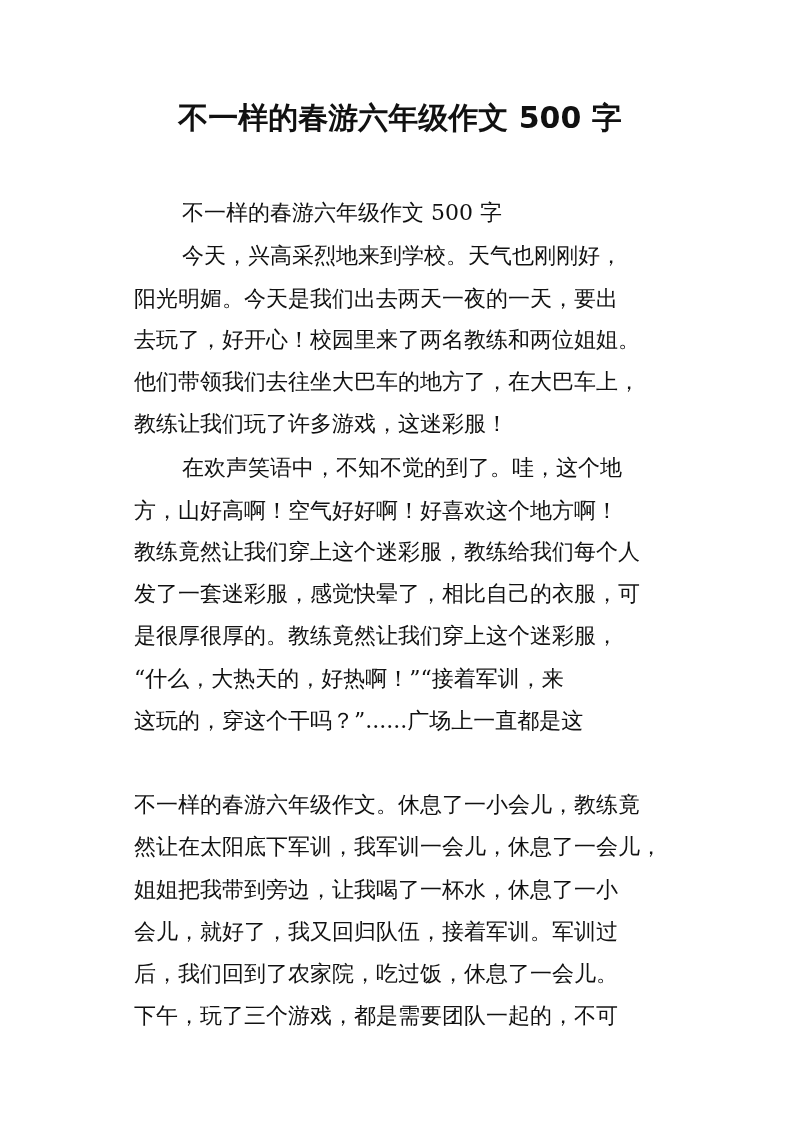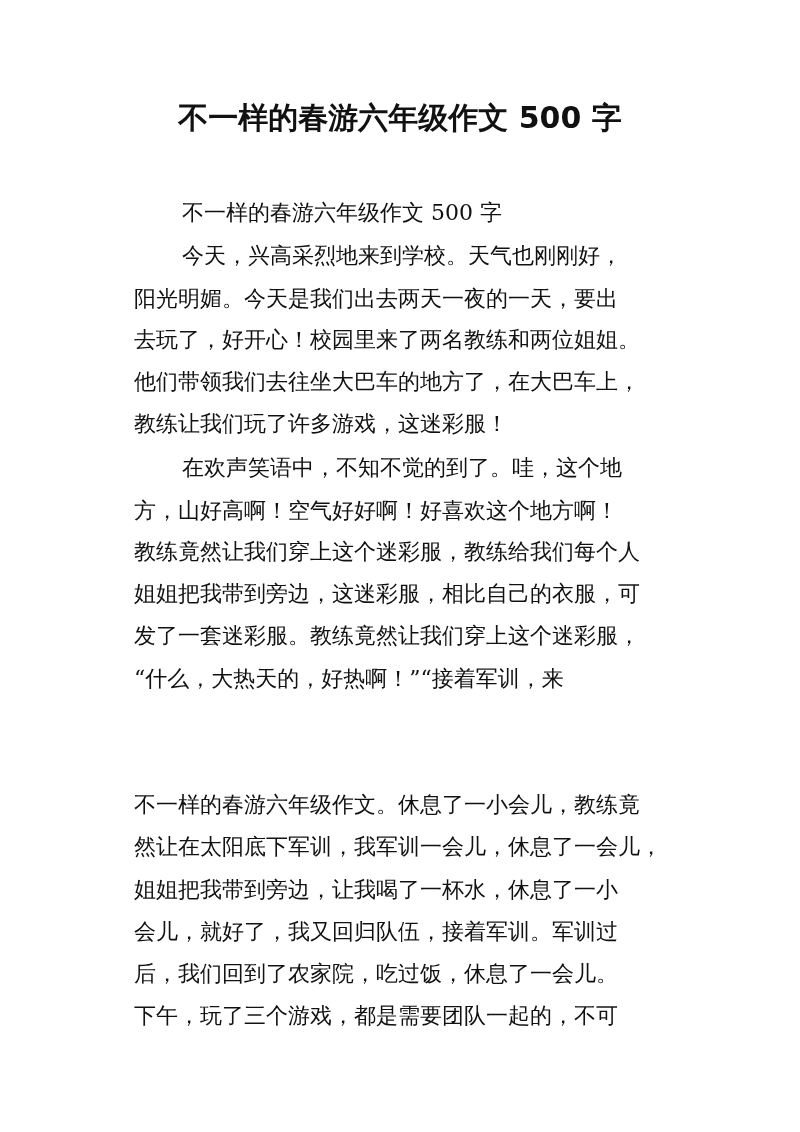--- a/index.html
+++ b/index.html
@@ -24,22 +24,23 @@
 
   <div class="line indent" style="top:198px">不一样的春游六年级作文 500 字</div>
   <div class="line indent" style="top:241px">今天，兴高采烈地来到学校。天气也刚刚好，</div>
   <div class="line" style="top:284px">阳光明媚。今天是我们出去两天一夜的一天，要出</div>
   <div class="line" style="top:325px">去玩了，好开心！校园里来了两名教练和两位姐姐。</div>
   <div class="line" style="top:367px">他们带领我们去往坐大巴车的地方了，在大巴车上，</div>
   <div class="line" style="top:409px">教练让我们玩了许多游戏，这迷彩服！</div>
   <div class="line indent" style="top:453px">在欢声笑语中，不知不觉的到了。哇，这个地</div>
   <div class="line" style="top:496px">方，山好高啊！空气好好啊！好喜欢这个地方啊！</div>
   <div class="line" style="top:537px">教练竟然让我们穿上这个迷彩服，教练给我们每个人</div>
-  <div class="line" style="top:579px">姐姐把我带到旁边，这迷彩服，相比自己的衣服，可</div>
-  <div class="line" style="top:621px">发了一套迷彩服。教练竟然让我们穿上这个迷彩服，</div>
+  <div class="line" style="top:579px">发了一套迷彩服，感觉快晕了，相比自己的衣服，可</div>
+  <div class="line" style="top:621px">是很厚很厚的。教练竟然让我们穿上这个迷彩服，</div>
   <div class="line" style="top:664px">“什么，大热天的，好热啊！”“接着军训，来</div>
+  <div class="line" style="top:706px">这玩的，穿这个干吗？”......广场上一直都是这</div>
   <div class="line" style="top:790px">不一样的春游六年级作文。休息了一小会儿，教练竟</div>
   <div class="line" style="top:832px">然让在太阳底下军训，我军训一会儿，休息了一会儿，</div>
   <div class="line" style="top:875px">姐姐把我带到旁边，让我喝了一杯水，休息了一小</div>
   <div class="line" style="top:917px">会儿，就好了，我又回归队伍，接着军训。军训过</div>
   <div class="line" style="top:959px">后，我们回到了农家院，吃过饭，休息了一会儿。</div>
   <div class="line" style="top:1001px">下午，玩了三个游戏，都是需要团队一起的，不可</div>
 </div>
 
 </body></html>

